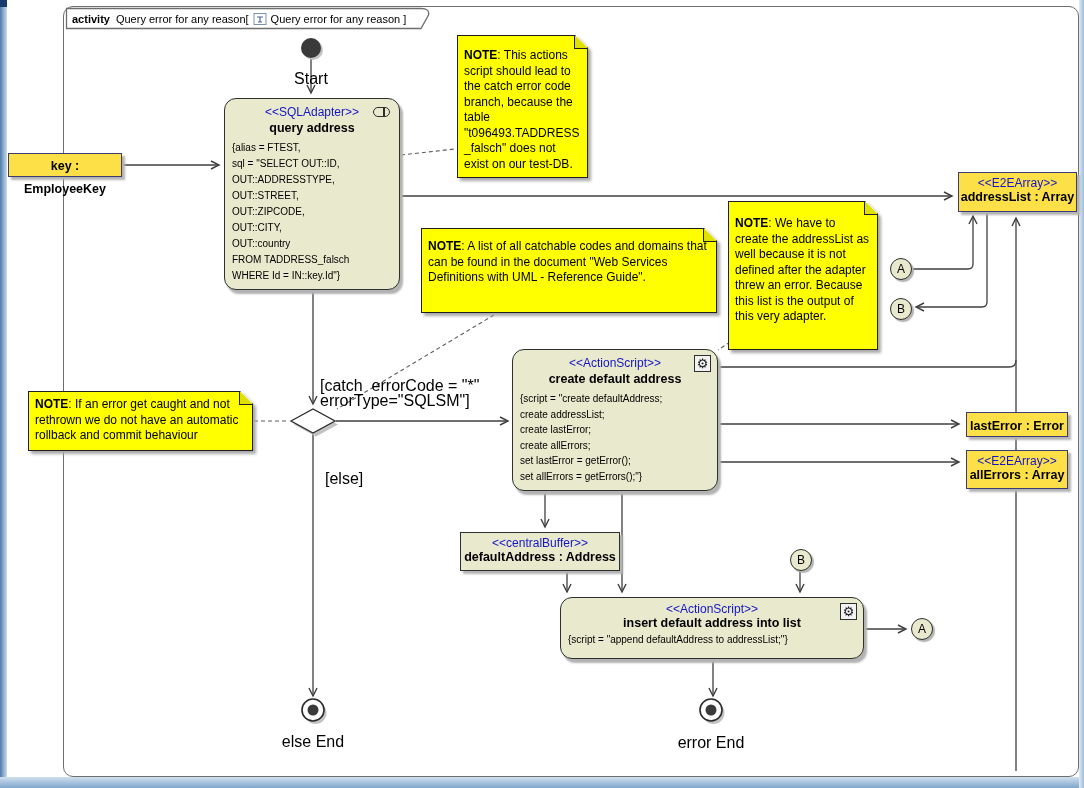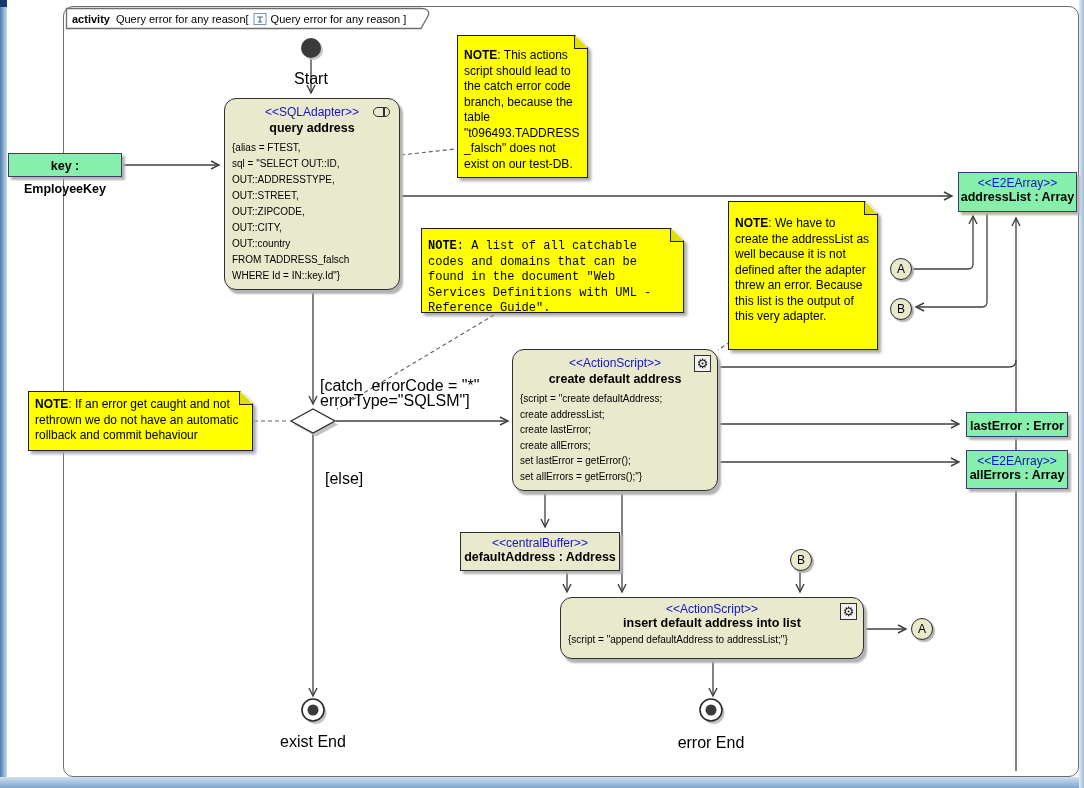--- a/index.html
+++ b/index.html
@@ -13,21 +13,21 @@
   .chrome-corner{left:0;top:0;width:7px;height:7px;background:#173a6d;z-index:2;}
   
   .frame{left:63px;top:6px;width:1014px;height:769px;border:1.4px solid #6e6e6e;border-radius:10px;z-index:1;background:#fff;}
   svg.edges{left:0;top:0;width:1084px;height:788px;z-index:2;}
   .tabtext{left:72px;top:10px;height:18px;display:flex;align-items:center;gap:4px;font-size:11px;z-index:4;white-space:nowrap;}
   .tabtext b{margin-right:2px;}
   
   .node{z-index:3;box-sizing:border-box;}
   .action{background:#e9e9cd;border:1.4px solid #2f2f2f;border-radius:12px;box-shadow:3px 4px 2px #b3b3b3;text-align:center;}
   .buffer{background:#e9e9cd;border:1.3px solid #2f2f2f;box-shadow:3px 3px 2px #b3b3b3;text-align:center;}
-  .obj{background:#86efac;border:1.2px solid #3c3c72;box-shadow:3px 3px 2px #b3b3b3;text-align:center;}
+  .obj{background:#fde047;border:1.2px solid #3c3c72;box-shadow:3px 3px 2px #b3b3b3;text-align:center;}
   .stere{color:#1414c8;font-size:12px;margin-top:6px;}
   .nname{font-weight:bold;font-size:12.5px;margin-top:2px;}
   .nbody{font-size:10px;line-height:16px;text-align:left;margin:5px 0 0 7px;white-space:pre-wrap;}
   .pre{white-space:pre-wrap;}
   .gearbox{position:absolute;top:5px;right:6px;width:17px;height:17px;border:1.5px solid #2f2f2f;background:#f2f2f2;
            display:flex;align-items:center;justify-content:center;font-size:13px;line-height:1;color:#1a1a1a;box-sizing:border-box;}
   .adapticon{position:absolute;top:8px;right:9px;width:17px;height:10px;border:1.5px solid #2f2f2f;border-radius:6px;box-sizing:border-box;}
   .adapticon span{position:absolute;left:62%;top:0;width:1.5px;height:100%;background:#2f2f2f;}
   
   .note{z-index:3;background:#ffff00;border:1px solid #1f1f1f;box-sizing:border-box;
@@ -178,32 +178,32 @@
   <div class="stere" style="margin-top:4px;">&lt;&lt;ActionScript&gt;&gt;</div>
   <div class="nname" style="margin-top:0;">insert default address into list</div>
   <div class="nbody" style="margin-top:2px;">{script = "append defaultAddress to addressList;"}</div>
 </div>
 
 <div class="abs conn" style="left:890px;top:258px;">A</div>
 <div class="abs conn" style="left:890px;top:298px;">B</div>
 <div class="abs conn" style="left:790px;top:549px;">B</div>
 <div class="abs conn" style="left:911px;top:618px;">A</div>
 
-<div class="abs lbl ctr" style="left:273px;top:734px;width:80px;">exist End</div>
+<div class="abs lbl ctr" style="left:273px;top:734px;width:80px;">else End</div>
 <div class="abs lbl ctr" style="left:671px;top:735px;width:80px;">error End</div>
 
 <div class="abs notewrap" style="left:457px;top:35px;">
   <div class="note" style="width:131px;height:143px;position:relative;">
     <div class="fold"></div>
     <span class="ntext" style="padding-top:12px;"><b>NOTE</b><span>: This actions script should lead to the catch error code branch, because the table "t096493.TADDRESS_falsch" does not exist on our test-DB.</span></span>
   </div>
 </div>
 
 <div class="abs notewrap" style="left:421px;top:228px;">
-  <div class="note" style="width:263px;height:85px;position:relative;font-family:Liberation Mono, monospace;">
+  <div class="note" style="width:296px;height:85px;position:relative;">
     <div class="fold"></div>
     <span class="ntext" style="padding-top:10px;"><b>NOTE</b><span>: A list of all catchable codes and domains that can be found in the document "Web Services Definitions with UML - Reference Guide".</span></span>
   </div>
 </div>
 
 <div class="abs notewrap" style="left:728px;top:201px;">
   <div class="note" style="width:150px;height:149px;position:relative;">
     <div class="fold"></div>
     <span class="ntext" style="padding-top:14px;"><b>NOTE</b><span>: We have to create the addressList as well because it is not defined after the adapter threw an error. Because this list is the output of this very adapter.</span></span>
   </div>

